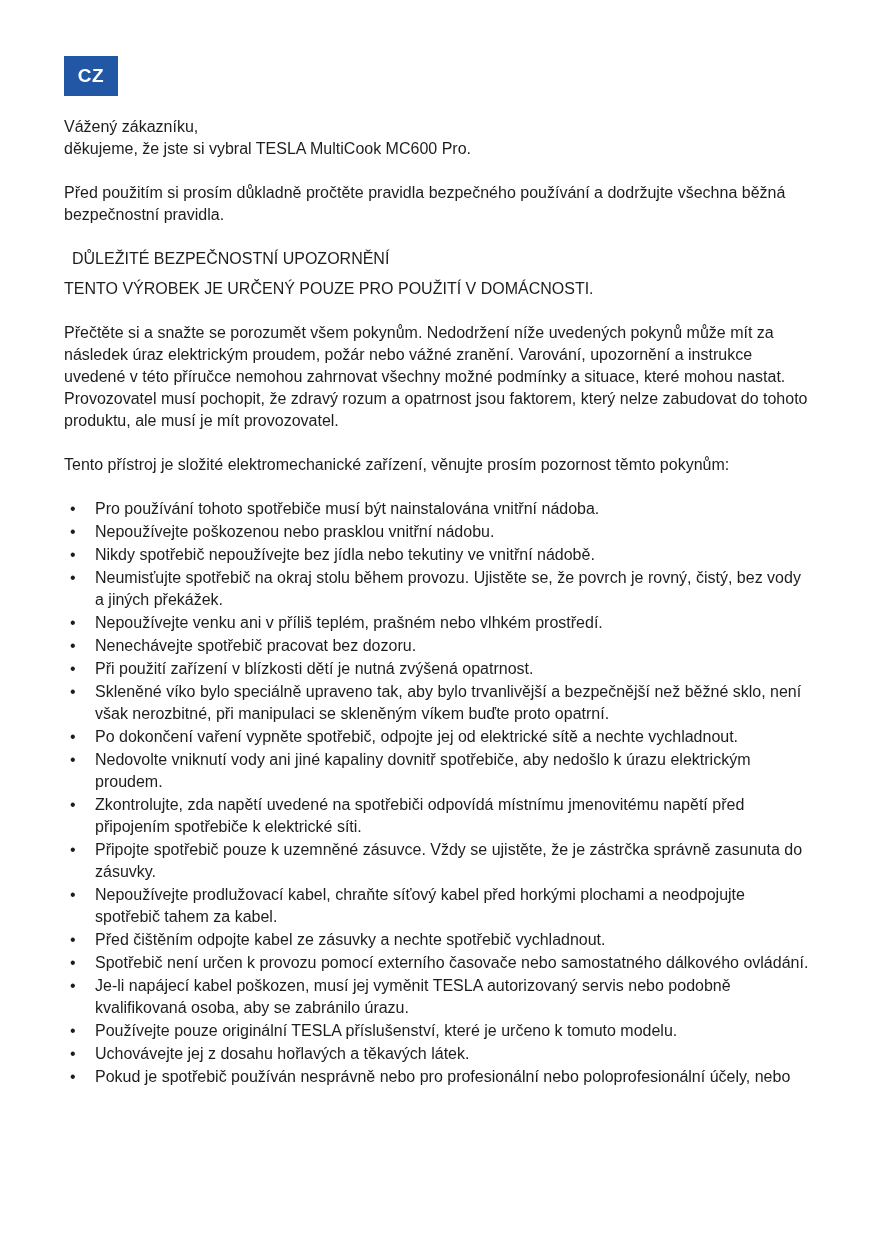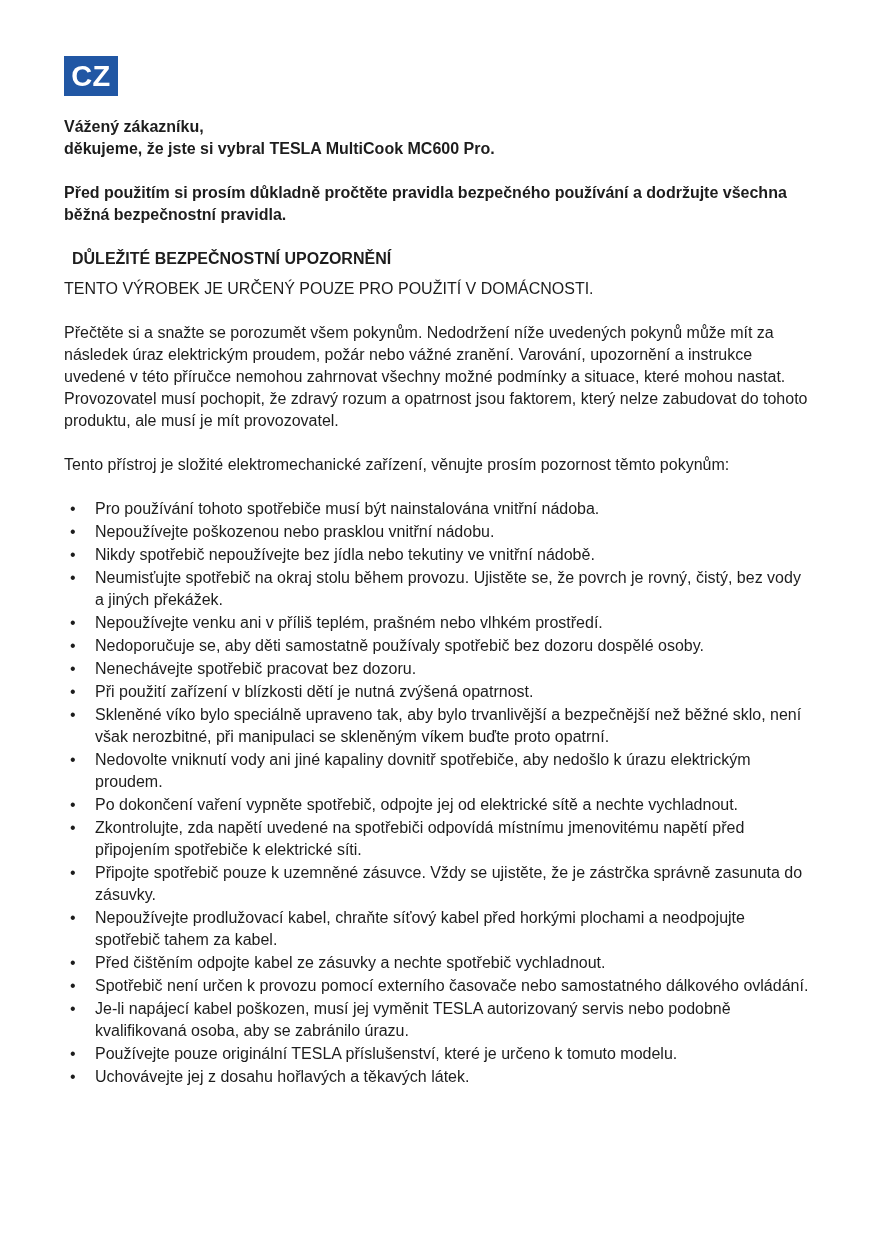--- a/index.html
+++ b/index.html
@@ -20,32 +20,32 @@
     width: 874px;
     height: 1240px;
     padding: 56px 62px 20px 64px;
   }
   .lang-badge {
     width: 54px;
     height: 40px;
     background: #2157a4;
     color: #ffffff;
     font-weight: bold;
-    font-size: 29px;
+    font-size: 19px;
     display: flex;
     align-items: center;
     justify-content: center;
     margin-bottom: 20px;
     letter-spacing: 0.5px;
   }
   .txt {
     font-size: 16px;
     line-height: 22px;
   }
-  .bold { font-weight: bold; }
+  .bold { font-weight: normal; }
   .block { margin: 0 0 22px 0; }
   .no-gap { margin: 0; }
   .section-head { margin: 8px; }
   ul.bullets {
     list-style: none;
     margin: 22px 0 3px 0;
     padding: 0;
   }
   ul.bullets li {
     position: relative;
@@ -80,29 +80,29 @@
   <p class="txt block">Přečtěte si a snažte se porozumět všem pokynům. Nedodržení níže uvedených pokynů může mít za následek úraz elektrickým proudem, požár nebo vážné zranění. Varování, upozornění a instrukce uvedené v této příručce nemohou zahrnovat všechny možné podmínky a situace, které mohou nastat. Provozovatel musí pochopit, že zdravý rozum a opatrnost jsou faktorem, který nelze zabudovat do tohoto produktu, ale musí je mít provozovatel.</p>
 
   <p class="txt no-gap">Tento přístroj je složité elektromechanické zařízení, věnujte prosím pozornost těmto pokynům:</p>
 
   <ul class="bullets">
       <li>Pro používání tohoto spotřebiče musí být nainstalována vnitřní nádoba.</li>
       <li>Nepoužívejte poškozenou nebo prasklou vnitřní nádobu.</li>
       <li>Nikdy spotřebič nepoužívejte bez jídla nebo tekutiny ve vnitřní nádobě.</li>
       <li>Neumisťujte spotřebič na okraj stolu během provozu. Ujistěte se, že povrch je rovný, čistý, bez vody a jiných překážek.</li>
       <li>Nepoužívejte venku ani v příliš teplém, prašném nebo vlhkém prostředí.</li>
-      <li>Nedoporučuje se, aby děti samostatně používaly spotřebič bez dozoru dospělé osoby.</li>
       <li>Nenechávejte spotřebič pracovat bez dozoru.</li>
       <li>Při použití zařízení v blízkosti dětí je nutná zvýšená opatrnost.</li>
       <li>Skleněné víko bylo speciálně upraveno tak, aby bylo trvanlivější a bezpečnější než běžné sklo, není však nerozbitné, při manipulaci se skleněným víkem buďte proto opatrní.</li>
+      <li>Po dokončení vaření vypněte spotřebič, odpojte jej od elektrické sítě a nechte vychladnout.</li>
       <li>Nedovolte vniknutí vody ani jiné kapaliny dovnitř spotřebiče, aby nedošlo k úrazu elektrickým proudem.</li>
-      <li>Po dokončení vaření vypněte spotřebič, odpojte jej od elektrické sítě a nechte vychladnout.</li>
       <li>Zkontrolujte, zda napětí uvedené na spotřebiči odpovídá místnímu jmenovitému napětí před připojením spotřebiče k elektrické síti.</li>
       <li>Připojte spotřebič pouze k uzemněné zásuvce. Vždy se ujistěte, že je zástrčka správně zasunuta do zásuvky.</li>
       <li>Nepoužívejte prodlužovací kabel, chraňte síťový kabel před horkými plochami a neodpojujte spotřebič tahem za kabel.</li>
       <li>Před čištěním odpojte kabel ze zásuvky a nechte spotřebič vychladnout.</li>
       <li>Spotřebič není určen k provozu pomocí externího časovače nebo samostatného dálkového ovládání.</li>
       <li>Je-li napájecí kabel poškozen, musí jej vyměnit TESLA autorizovaný servis nebo podobně kvalifikovaná osoba, aby se zabránilo úrazu.</li>
       <li>Používejte pouze originální TESLA příslušenství, které je určeno k tomuto modelu.</li>
       <li>Uchovávejte jej z dosahu hořlavých a těkavých látek.</li>
+      <li>Pokud je spotřebič používán nesprávně nebo pro profesionální nebo poloprofesionální účely, nebo</li>
     </ul>
 
 </div>
 
 </body></html>

